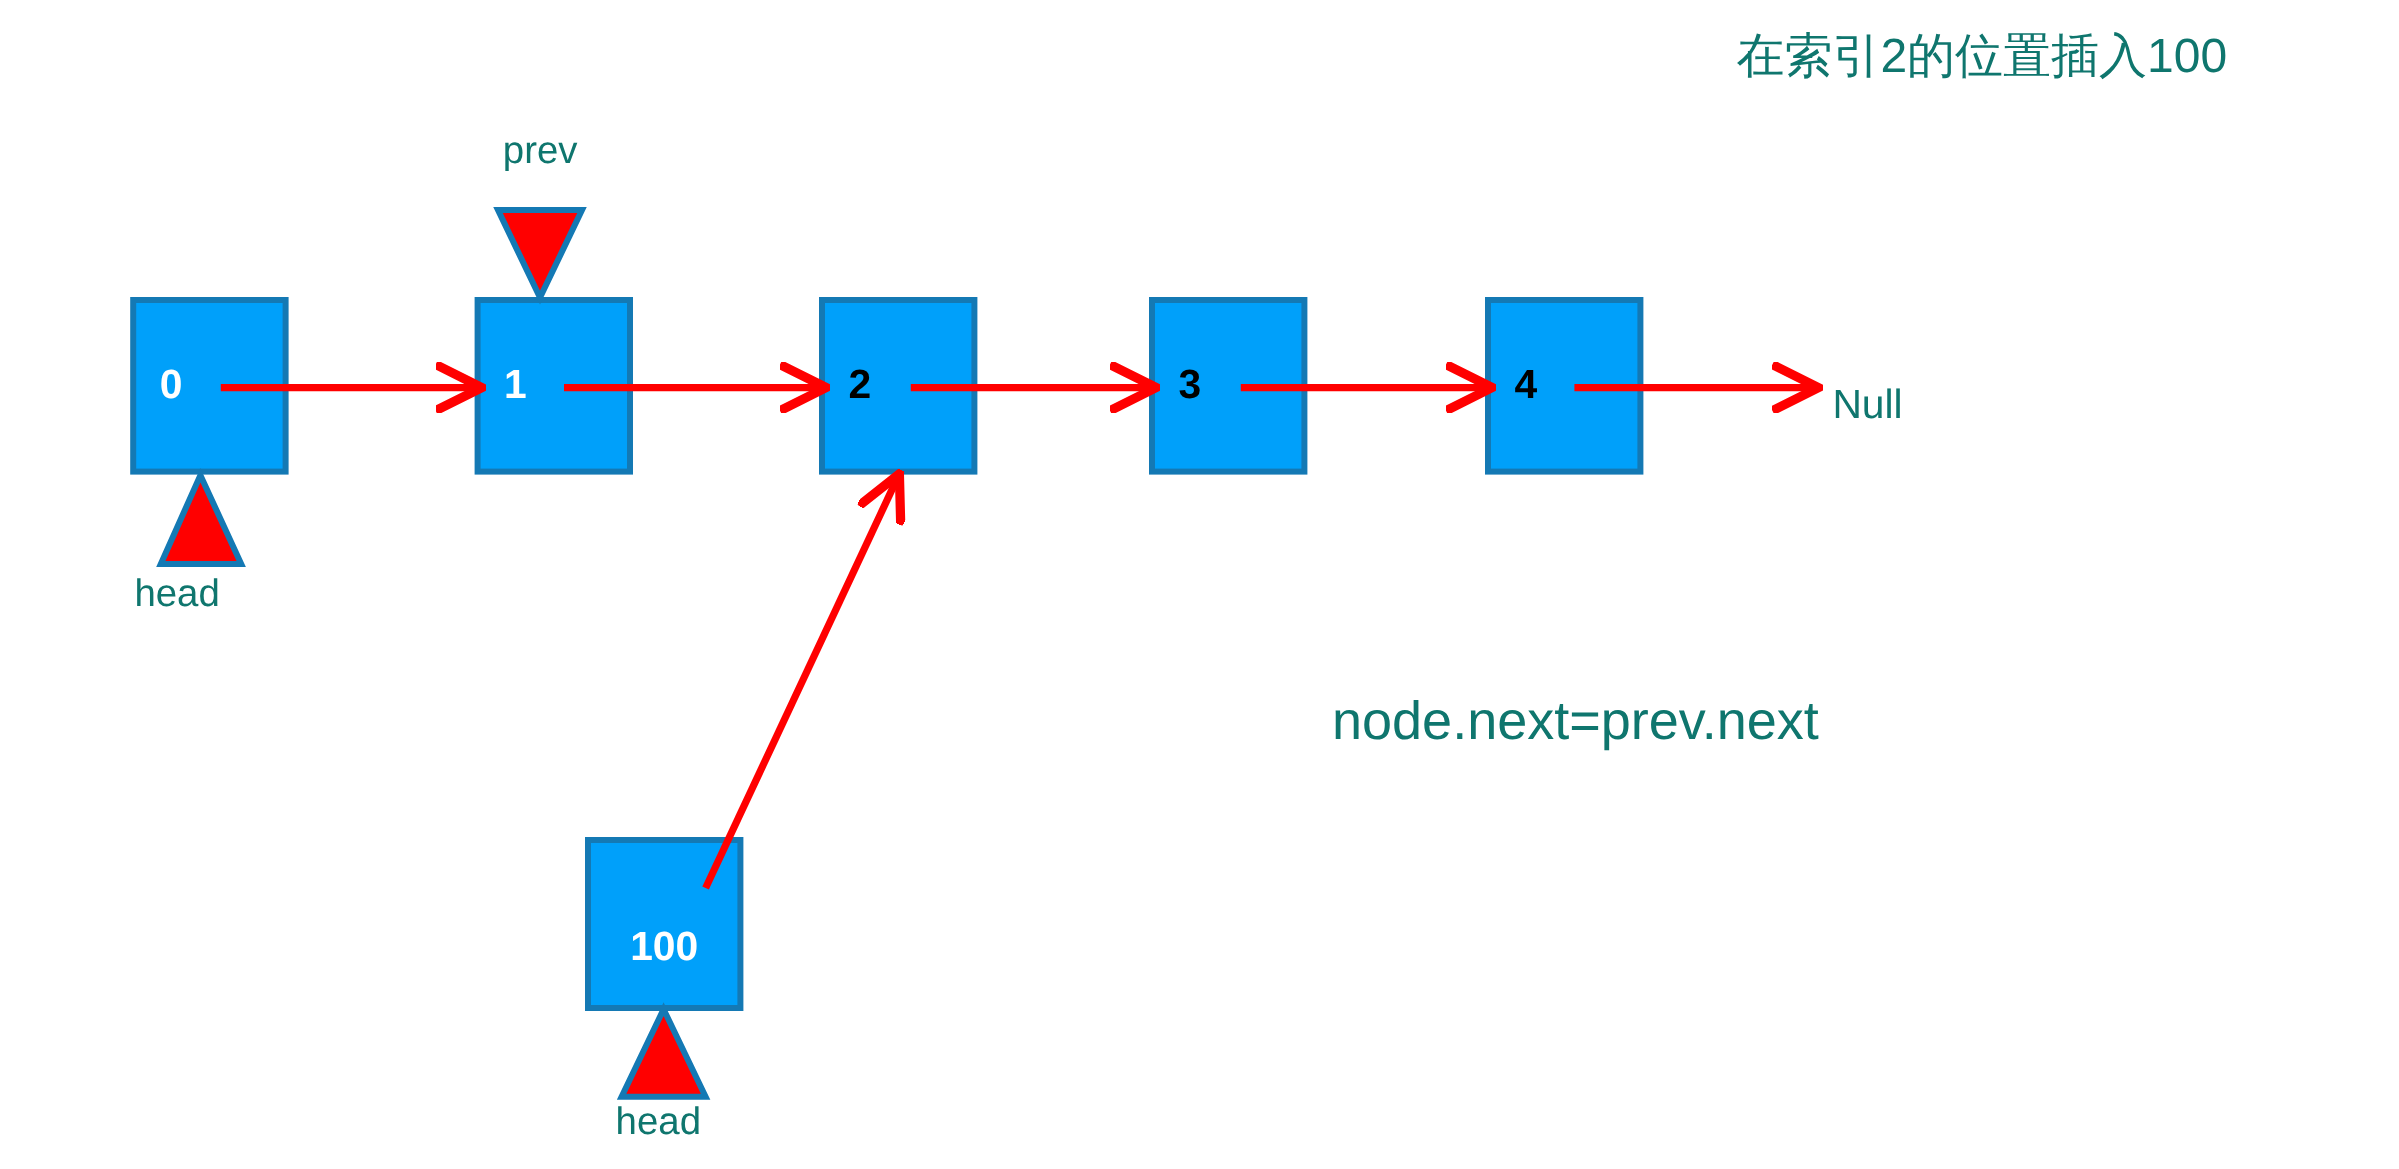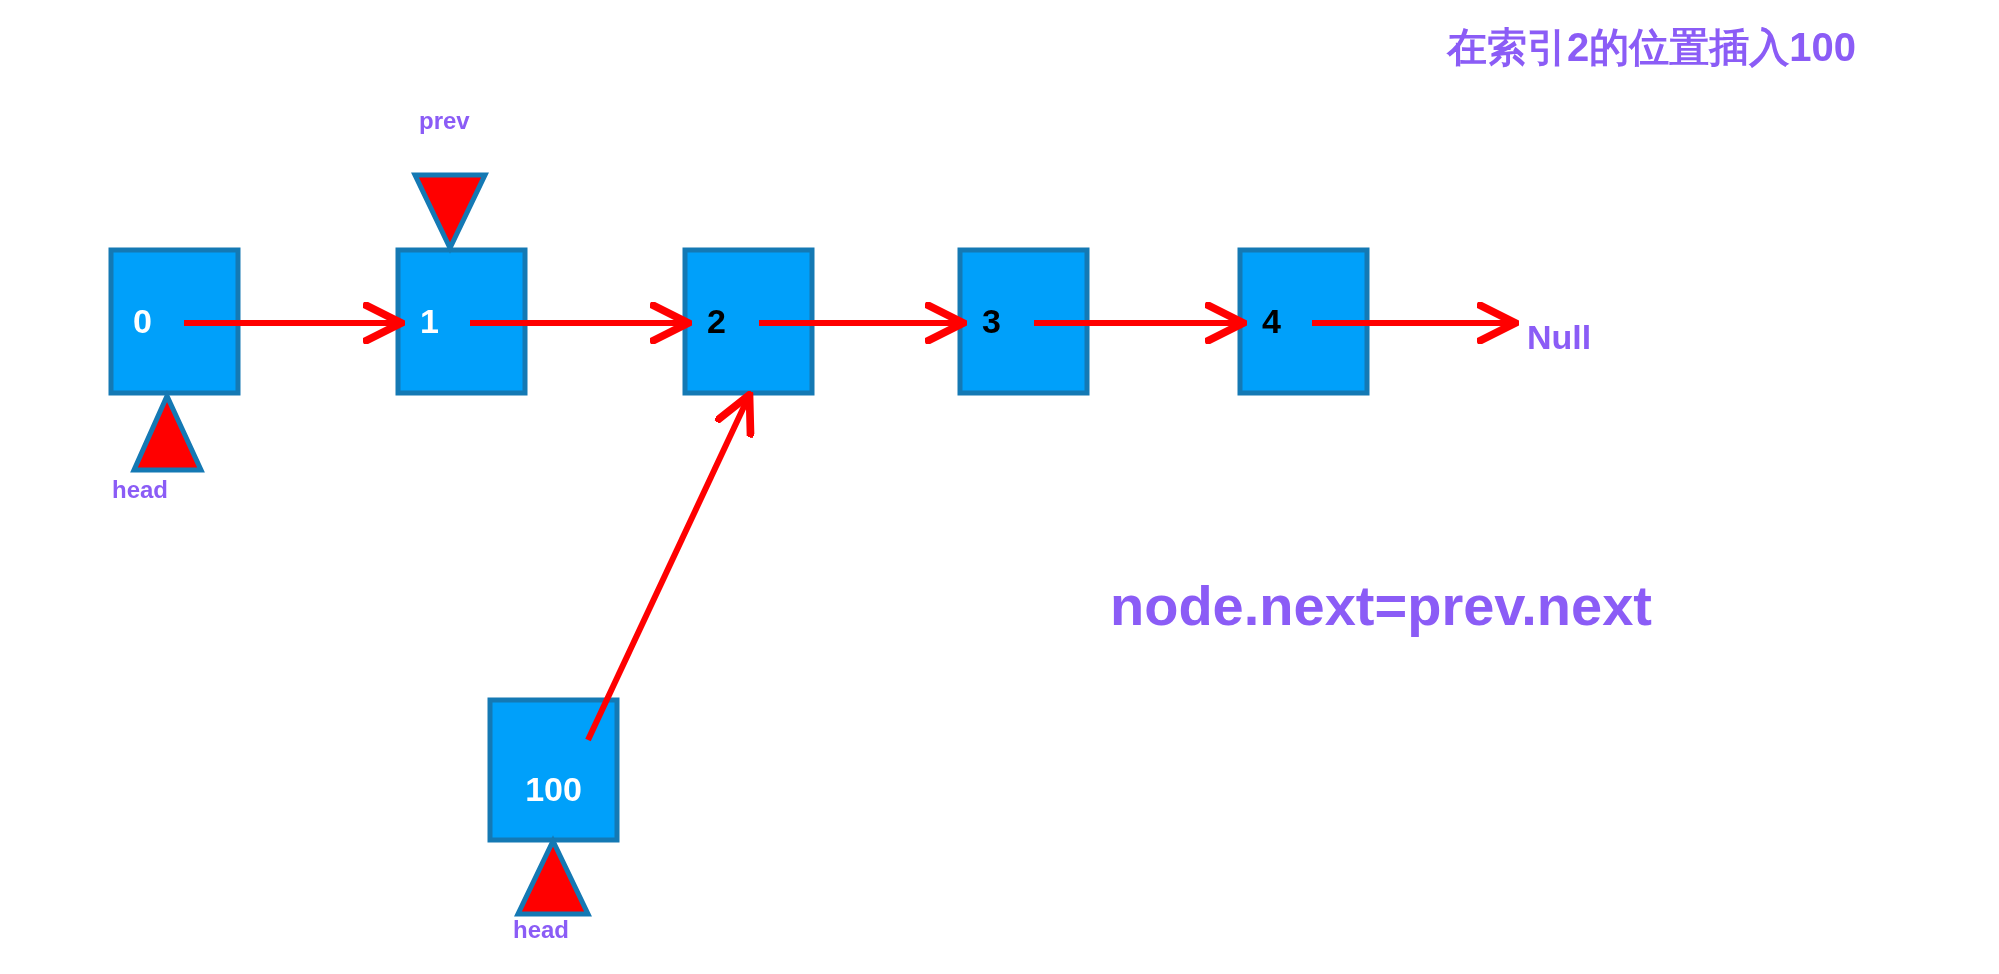--- a/index.html
+++ b/index.html
@@ -21,44 +21,44 @@
   #vec {
     position: absolute;
     left: 0;
     top: 0;
     width: 1999px;
     height: 974px;
   }
   .txt {
     position: absolute;
     white-space: nowrap;
-    font-weight: bold;
-    color: #8b5cf6;
+    font-weight: normal;
+    color: #0f766e;
     line-height: 1;
   }
   .node-val {
     position: absolute;
     white-space: nowrap;
     font-weight: bold;
     font-size: 34px;
     line-height: 1;
     text-align: center;
   }
   .val-white { color: #ffffff; }
   .val-black { color: #000000; }
 
   #title {
     font-size: 40px;
     letter-spacing: 0px;
   }
   #formula {
-    font-size: 56px;
+    font-size: 45px;
   }
   .marker-label {
-    font-size: 24px;
+    font-size: 32px;
   }
   #null-label {
     font-size: 34px;
     margin-top: 16px;
   }
 </style>
 </head>
 <body>
 
 <div id="canvas">

